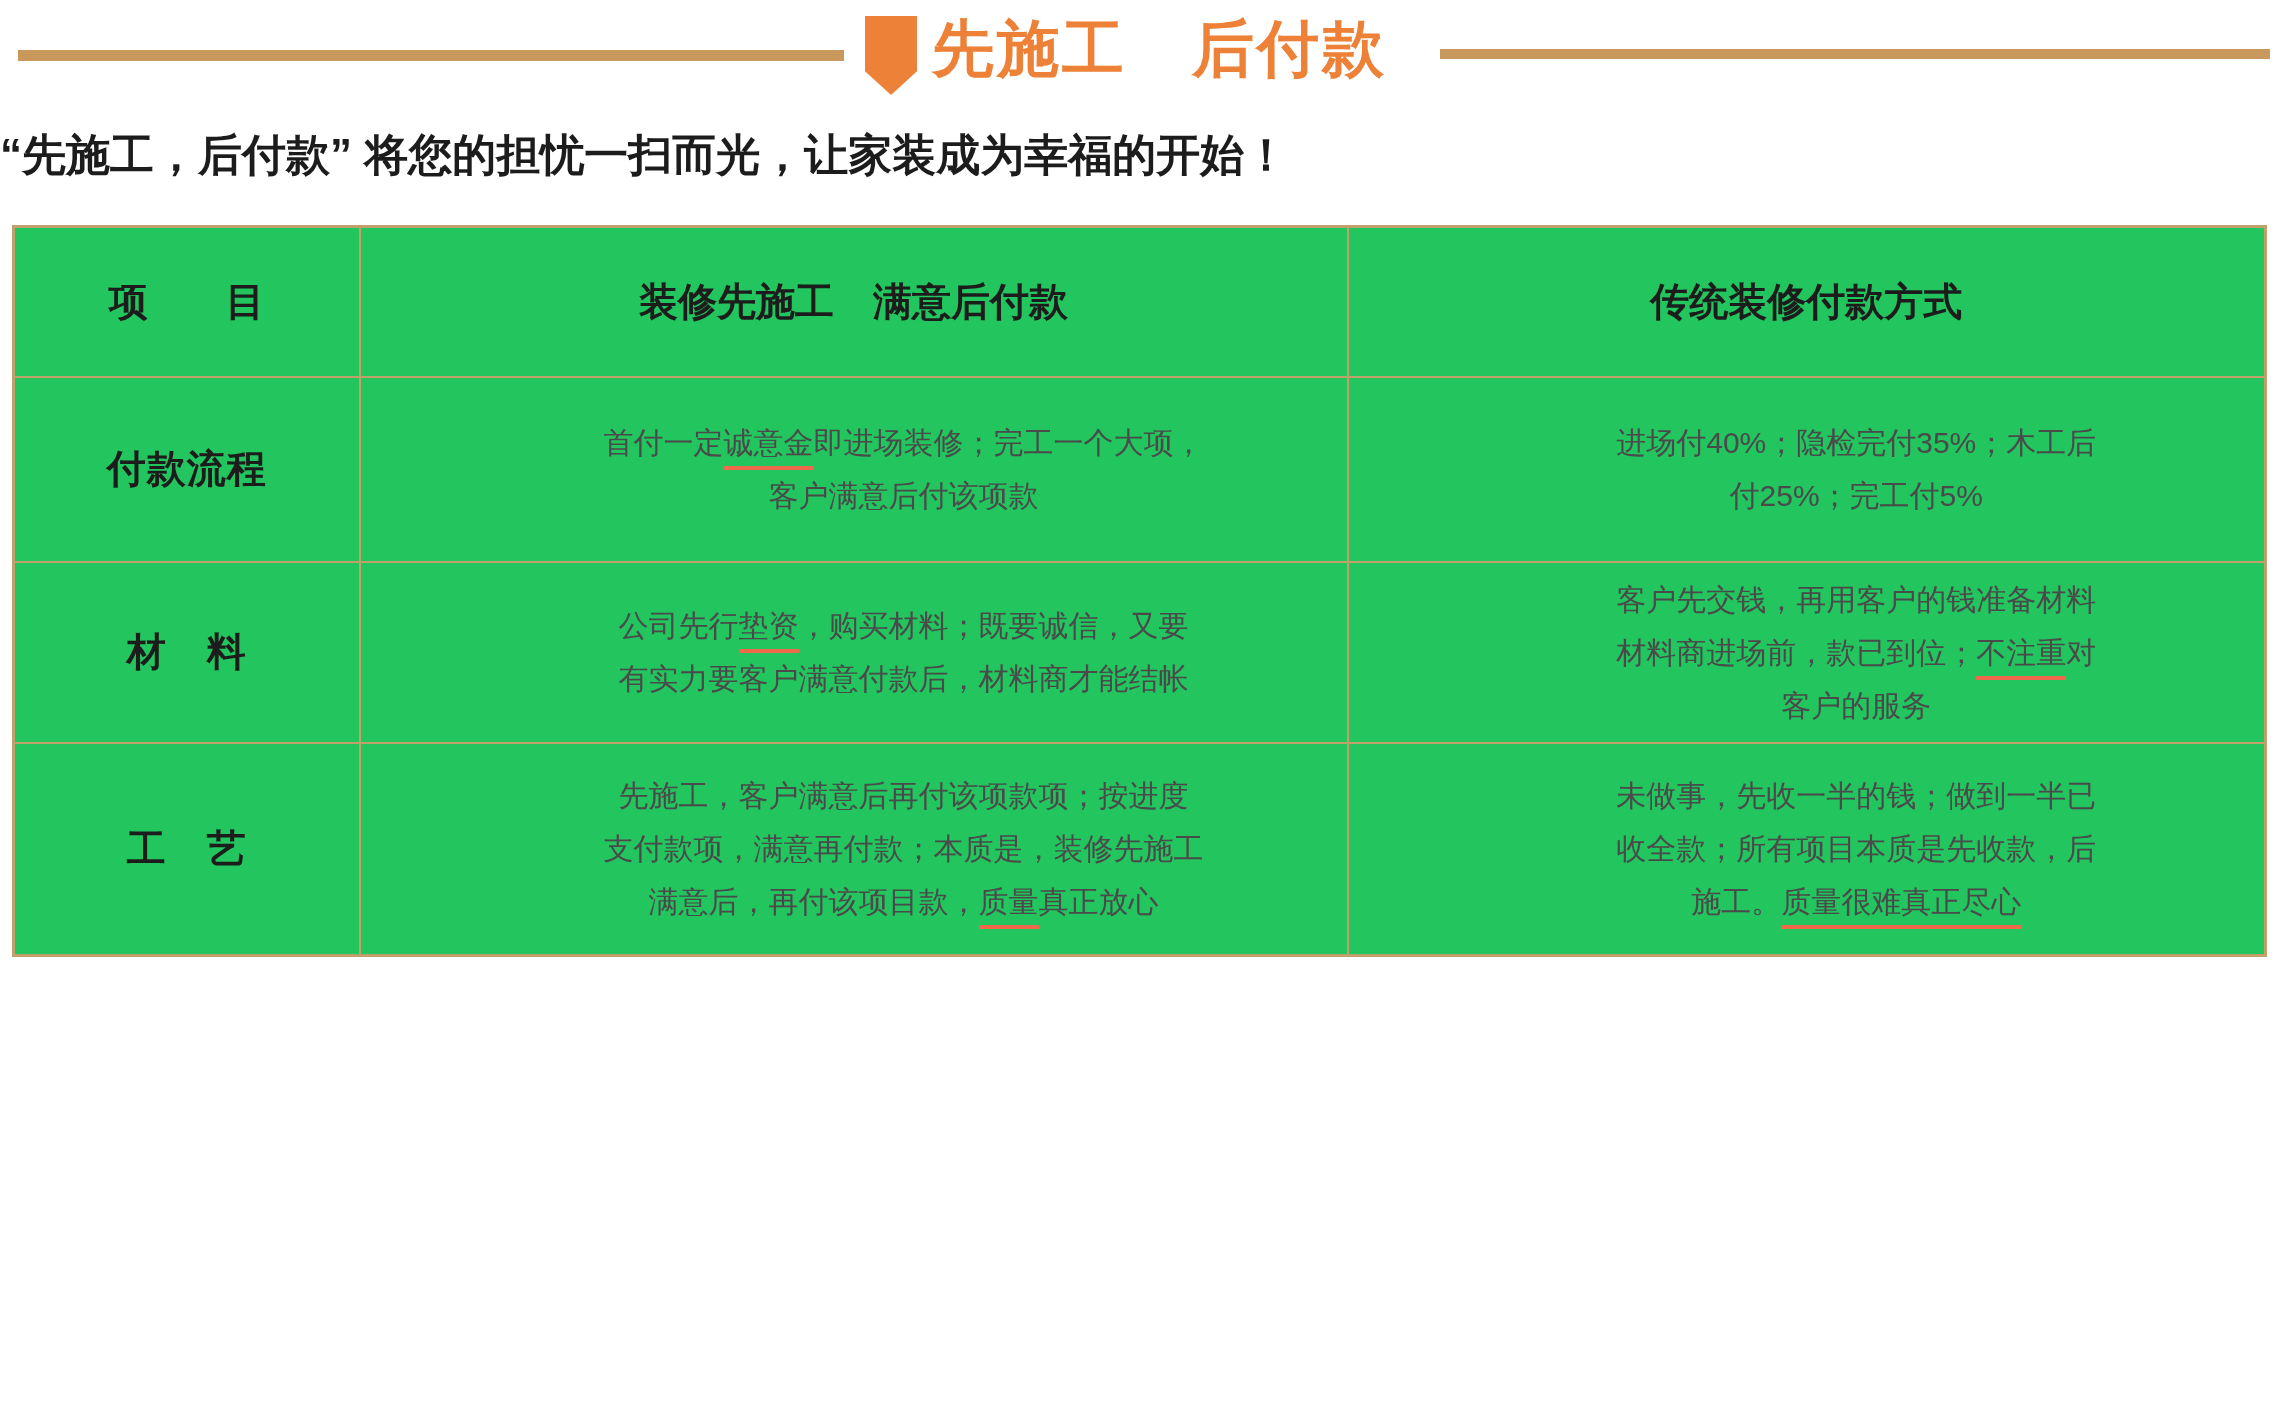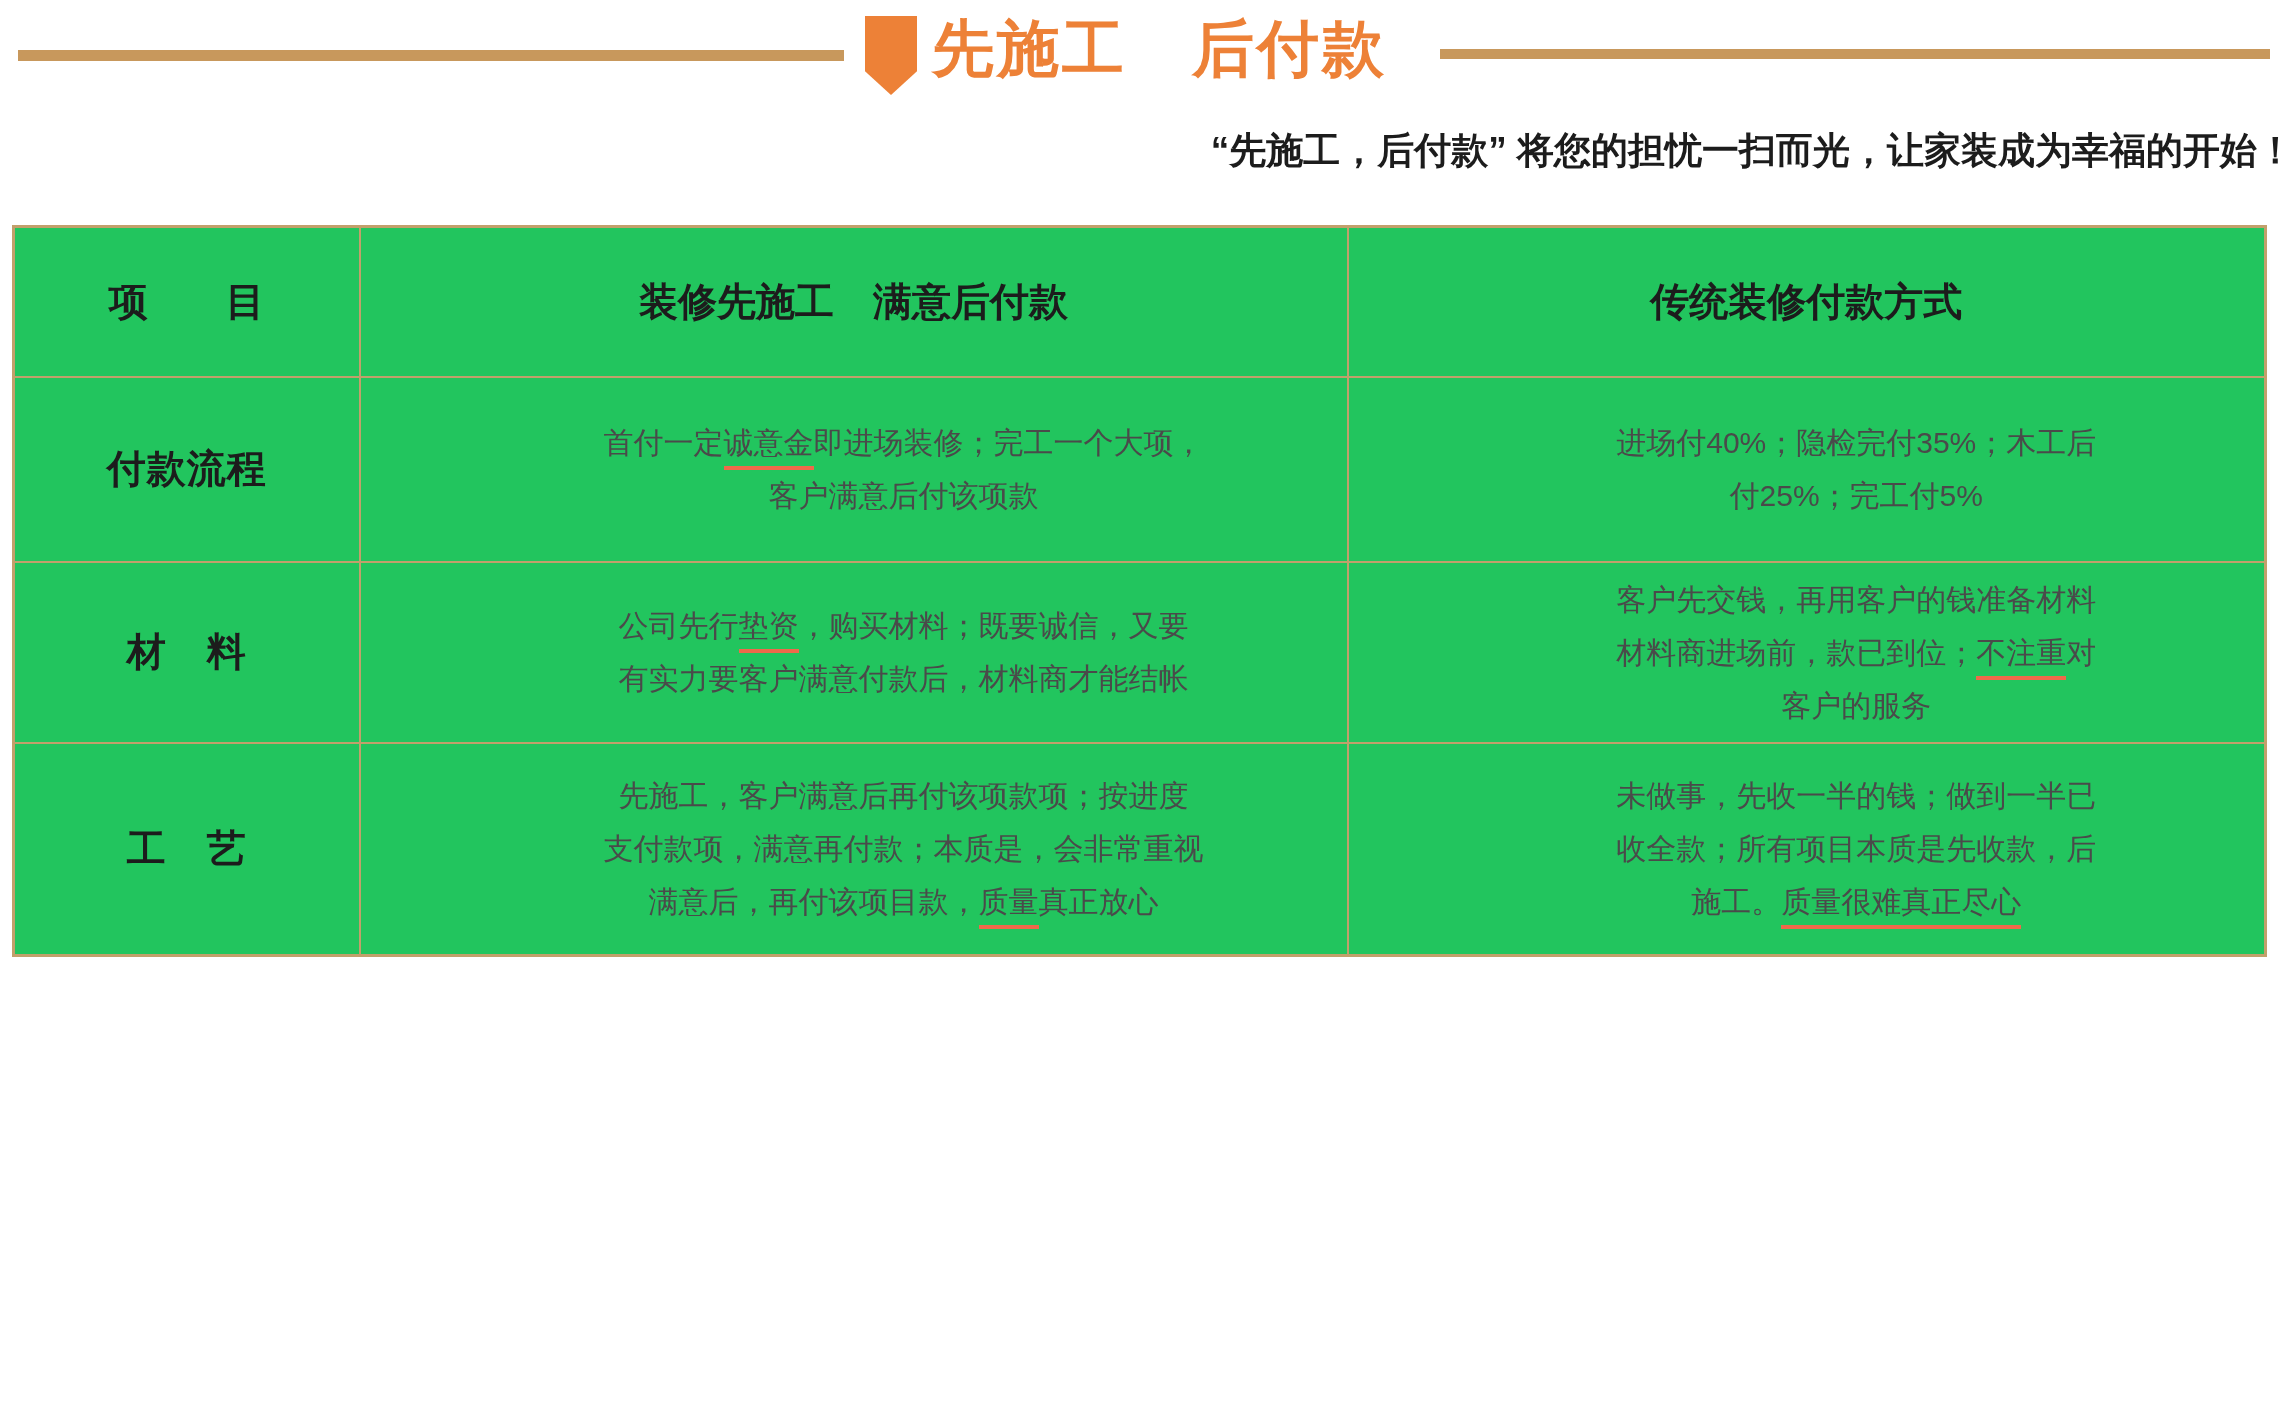--- a/index.html
+++ b/index.html
@@ -28,21 +28,21 @@
     background:var(--orange);
     clip-path:polygon(0 0,100% 0,100% 70%,50% 100%,0 70%);
   }
   .title{
     position:absolute;left:932px;top:7px;
     font-size:62px;font-weight:800;letter-spacing:3px;
     color:var(--orange);white-space:nowrap;
   }
   .subtitle{
     position:absolute;left:0;top:126px;width:100%;
-    text-align:right;font-size:37px;font-weight:700;color:var(--ink);
+    text-align:left;font-size:44px;font-weight:700;color:var(--ink);
     white-space:nowrap;
   }
   
   table.cmp{
     margin-left:12px;
     width:2252px;
     border-collapse:collapse;
     table-layout:fixed;
     background:#22c55e;
     border:3px solid var(--border);
@@ -121,21 +121,21 @@
         <td class="content-cell">
           <div class="line"><span>客户先交钱，再用客户的钱准备材料</span></div>
           <div class="line"><span>材料商进场前，款已到位；</span><span class="u">不注重</span><span>对</span></div>
           <div class="line"><span>客户的服务</span></div>
         </td>
       </tr>
       <tr>
         <td class="label-cell">工　艺</td>
         <td class="content-cell">
           <div class="line"><span>先施工，客户满意后再付该项款项；按进度</span></div>
-          <div class="line"><span>支付款项，满意再付款；本质是，会非常重视</span></div>
+          <div class="line"><span>支付款项，满意再付款；本质是，装修先施工</span></div>
           <div class="line"><span>满意后，再付该项目款，</span><span class="u">质量</span><span>真正放心</span></div>
         </td>
         <td class="content-cell">
           <div class="line"><span>未做事，先收一半的钱；做到一半已</span></div>
           <div class="line"><span>收全款；所有项目本质是先收款，后</span></div>
           <div class="line"><span>施工。</span><span class="u">质量很难真正尽心</span></div>
         </td>
       </tr>
     </tbody>
 </table>

